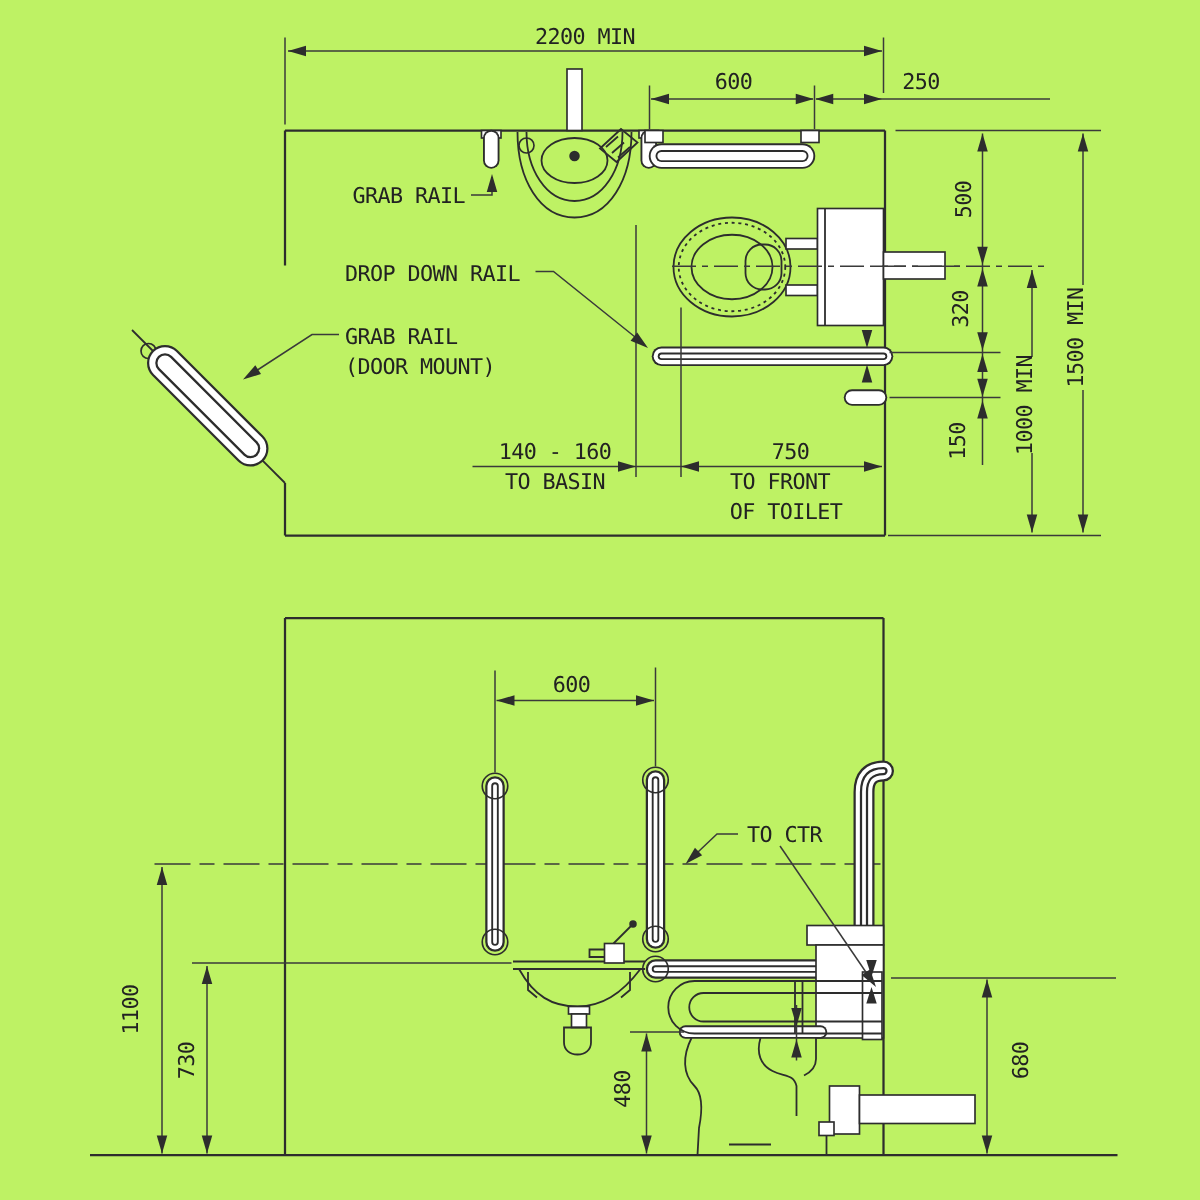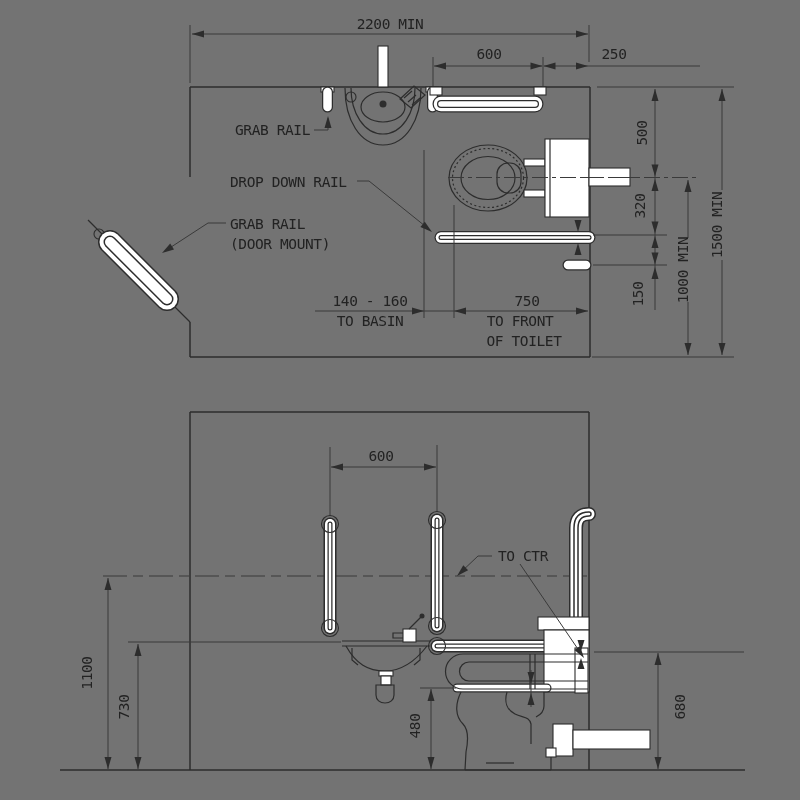--- a/index.html
+++ b/index.html
@@ -1,16 +1,16 @@
 <!DOCTYPE html>
 <html><head>
 <meta charset="utf-8">
 <style>
   html,body{margin:0;padding:0;background:#fff;}
-  .page{position:relative;width:800px;height:800px;background:#737373;overflow:hidden;}
+  .page{position:relative;width:800px;height:800px;background:#bef264;overflow:hidden;}
   svg{position:absolute;top:0;left:0;}
   svg text{font-family:"DejaVu Sans Mono","Liberation Mono",monospace;font-size:14.5px;fill:#222;letter-spacing:-0.4px;}
   .ln{stroke:#2d2d2d;stroke-width:1.2;fill:none;}
   .wall{stroke:#2d2d2d;stroke-width:1.5;fill:none;}
   .dim{stroke:#3a3a3a;stroke-width:1;fill:none;}
   .arr{fill:#2d2d2d;stroke:none;}
   .tubeA{stroke:#2d2d2d;fill:none;stroke-linecap:round;}
   .tubeW{stroke:#ffffff;fill:none;stroke-linecap:round;}
   .ring{stroke:#2d2d2d;fill:none;stroke-width:1.1;}
   .boxy{stroke:#2d2d2d;fill:#fff;stroke-width:1.1;}

